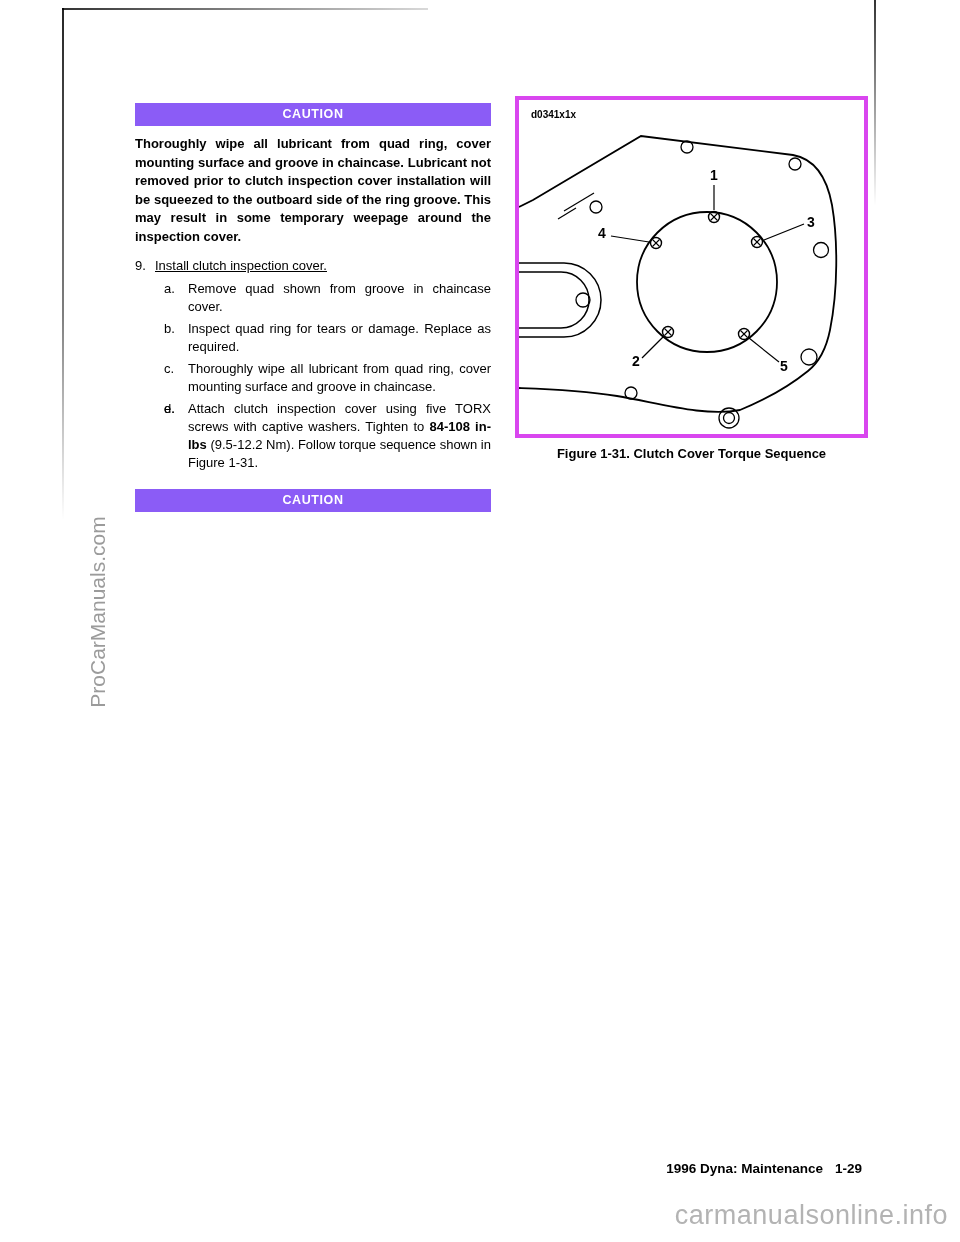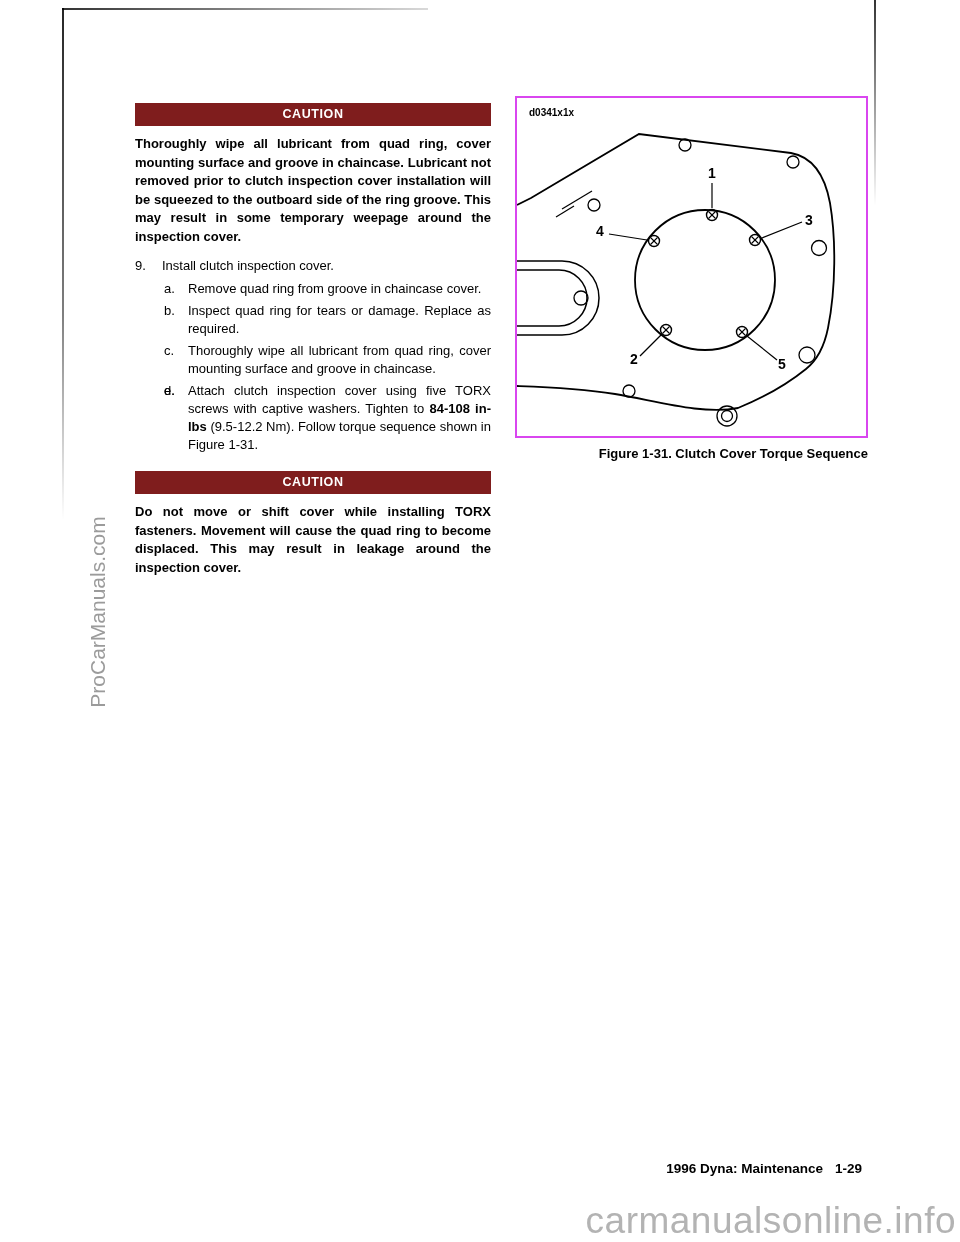--- a/index.html
+++ b/index.html
@@ -17,70 +17,70 @@
   .scan-line-left  { left:62px; top:8px; width:2px; height:512px;
     background:linear-gradient(to bottom, rgba(0,0,0,.85), rgba(0,0,0,.5) 60%, rgba(0,0,0,0)); }
   .scan-line-top   { left:62px; top:8px; width:366px; height:2px;
     background:linear-gradient(to right, rgba(0,0,0,.8), rgba(0,0,0,.15)); }
   .scan-line-right { left:874px; top:0; width:2px; height:206px;
     background:linear-gradient(to bottom, rgba(0,0,0,.8), rgba(0,0,0,0)); }
 
   
   .left-col { position:absolute; left:135px; top:103px; width:356px; font-size:13px; }
   .caution-bar {
-    background:#7f1d1d; color:#fff; font-weight:bold; text-align:center;
+    background:#8b5cf6; color:#fff; font-weight:bold; text-align:center;
     font-size:12.5px; letter-spacing:.6px; padding:4px 0 5px;
   }
   .caution-body { font-weight:bold; line-height:18.5px; text-align:justify; margin-top:9px; }
   .step { position:relative; margin-top:11px; line-height:18px; }
   .step-number { position:absolute; left:0; }
-  .step-text { margin-left:27px; }
+  .step-text { margin-left:20px;text-decoration:underline; }
   .substeps { margin-top:5px; }
   .substep { position:relative; line-height:18px; margin-top:4px; }
   .substep-letter { position:absolute; left:29px; }
   .substep-text { margin-left:53px; text-align:justify; }
   .caution2-bar { margin-top:17px; }
 
   
   .figure-box {
     position:absolute; left:515px; top:96px; width:353px; height:342px;
-    border:2px solid #d946ef; background:#fff;
+    border:4px solid #d946ef; background:#fff;
   }
   .figure-box svg { display:block; }
   .figure-box text { fill:#000; font-family:"Liberation Sans","DejaVu Sans",sans-serif; }
   .part-code { font-size:10px; font-weight:600; }
   .torque-label { font-size:14px; font-weight:bold; text-anchor:middle; }
   .outline, .hole, .screw circle, .slot, .leader, .detail { fill:none; stroke:#000; }
   .outline { stroke-width:1.8; }
   .cover-circle { fill:none; stroke:#000; stroke-width:1.8; }
   .hole { stroke-width:1.3; }
   .slot { stroke-width:1.5; }
   .screw circle { stroke-width:1.4; }
   .screw line { stroke:#000; stroke-width:1.1; }
   .leader { stroke-width:1.2; }
   .detail { stroke-width:1.2; }
 
   .figure-caption {
     position:absolute; left:515px; top:446px; width:353px;
-    text-align:right; font-weight:bold; font-size:13px;
+    text-align:center; font-weight:bold; font-size:13px;
   }
 
   
   .footer { position:absolute; top:1161px; right:98px; font-weight:bold; font-size:13.5px; }
   .footer .pageno { margin-left:12px; }
 
   
   .wm-left {
     position:absolute; left:-3px; top:600px; width:202px; text-align:center;
     transform:rotate(-90deg); transform-origin:center;
     color:#9b9b9b; font-size:21px;
   }
   .wm-bottom {
-    position:absolute; top:1200px; right:4px;
-    color:#b3b3b3; font-size:37px; letter-spacing:.5px;
+    position:absolute; top:1200px; right:12px;
+    color:#b3b3b3; font-size:27px; letter-spacing:.5px;
   }
 </style>
 </head>
 <body>
 
 <div class="artifact scan-line-left"></div>
 <div class="artifact scan-line-top"></div>
 <div class="artifact scan-line-right"></div>
 
 <div class="wm-left">ProCarManuals.com</div>
@@ -91,41 +91,40 @@
   <p class="caution-body">Thoroughly wipe all lubricant from quad ring, cover mounting surface and groove in chaincase. Lubricant not removed prior to clutch inspection cover installation will be squeezed to the outboard side of the ring groove. This may result in some temporary weepage around the inspection cover.</p>
 
   <div class="step">
     <span class="step-number">9.</span>
     <div class="step-text">Install clutch inspection cover.</div>
   </div>
 
   <div class="substeps">
     <div class="substep">
       <span class="substep-letter">a.</span>
-      <div class="substep-text">Remove quad ring from groove in chaincase cover.</div>
+      <div class="substep-text">Remove quad shown from groove in chaincase cover.</div>
     </div>
     <div class="substep">
       <span class="substep-letter">b.</span>
       <div class="substep-text">Inspect quad ring for tears or damage. Replace as required.</div>
     </div>
     <div class="substep">
       <span class="substep-letter">c.</span>
       <div class="substep-text">Thoroughly wipe all lubricant from quad ring, cover mounting surface and groove in chaincase.</div>
     </div>
     <div class="substep">
       <span class="substep-letter">d.</span>
     </div>
     <div class="substep">
       <span class="substep-letter">e.</span>
       <div class="substep-text"><span>Attach clutch inspection cover using five TORX screws with captive washers. Tighten to </span><b>84-108 in-lbs</b><span> (9.5-12.2 Nm). Follow torque sequence shown in Figure 1-31.</span></div>
     </div>
   </div>
 
   <div class="caution-bar caution2-bar">CAUTION</div>
-  <p class="caution-body">Do not move or shift cover while installing TORX fasteners. Movement will cause the quad ring to become displaced. This may result in leakage around the inspection cover.</p>
 </div>
 
 <div class="figure-box">
   <svg viewBox="0 0 349 338" width="349" height="338">
 
     <text class="part-code" x="12" y="18">d0341x1x</text>
 
     <g>
       <path class="outline" d="M 0,107 L 14,100 L 122,36 L 274,55
         C 296,59 308,78 313,105

